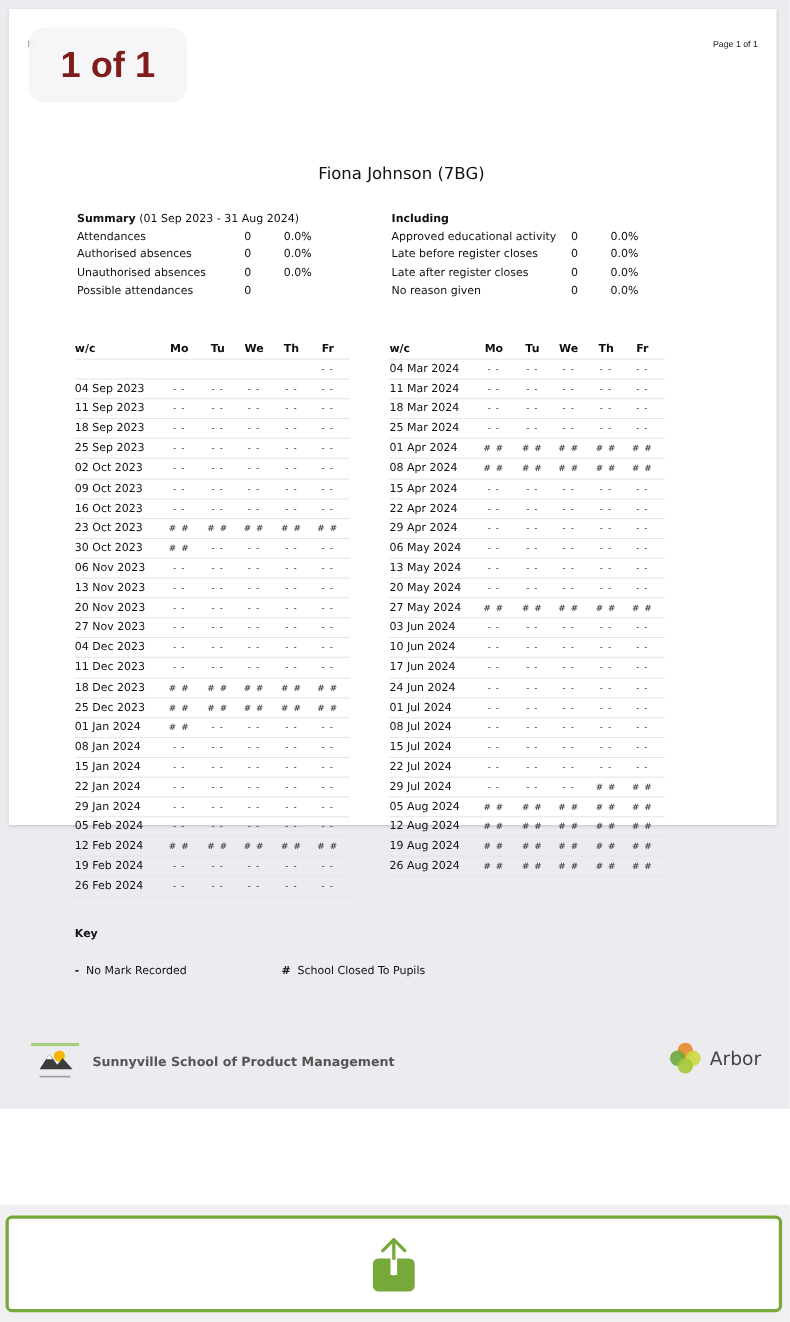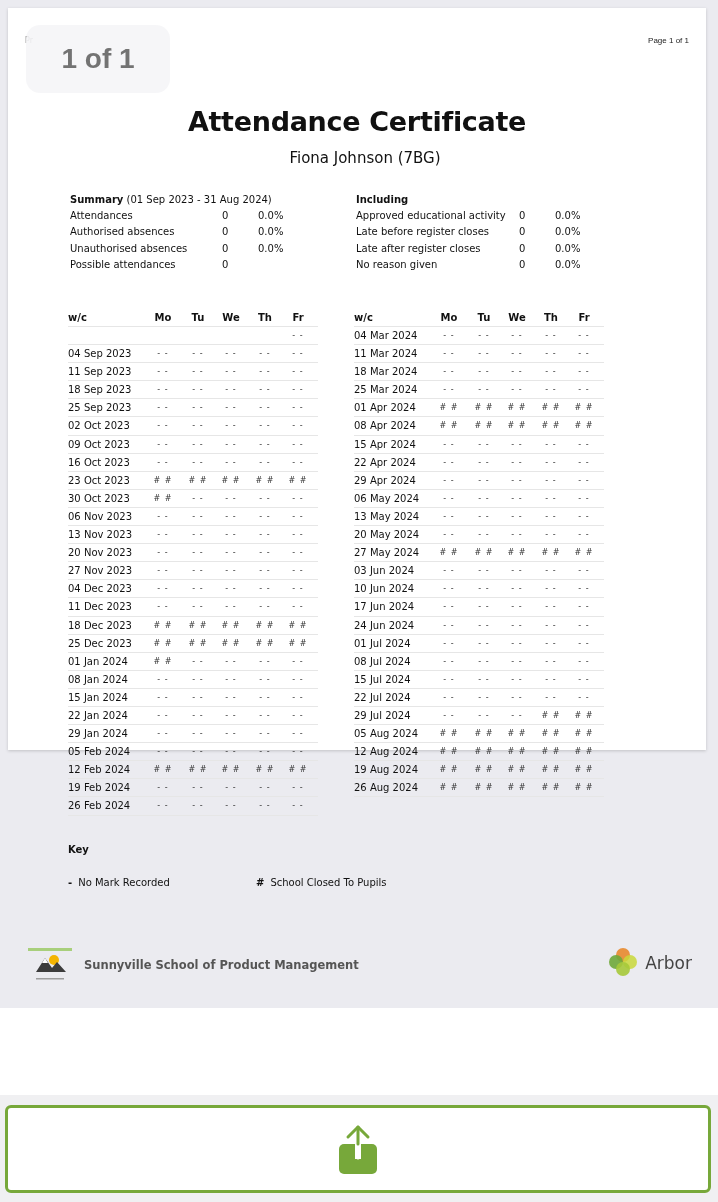--- a/index.html
+++ b/index.html
@@ -10,21 +10,21 @@
   .page {
     position: absolute; left: 8px; top: 8px; width: 698px; height: 742px;
     background: #ffffff; box-shadow: 0 1px 3px rgba(0,0,0,0.18);
   }
   .page-header-left { position: absolute; left: 17px; top: 28px; font-size: 8px; color: #333; }
   .page-header-right { position: absolute; right: 17px; top: 28px; font-size: 8px; color: #222; font-family: "Liberation Sans", sans-serif; }
   .page-counter {
     position: absolute; left: 26px; top: 25px; width: 144px; height: 68px;
     background: rgba(245,245,247,0.92); border-radius: 14px;
     display: flex; align-items: center; justify-content: center;
-    font-family: "Liberation Sans", sans-serif; font-weight: bold; font-size: 28px; color: #737373;
+    font-family: "Liberation Sans", sans-serif; font-weight: bold; font-size: 33px; color: #7f1d1d;
   }
   .title { position: absolute; left: 0; width: 698px; top: 98px; text-align: center;
     font-family: "DejaVu Sans", sans-serif; font-weight: bold; font-size: 27px; color: #111; letter-spacing: -0.3px; }
   .subtitle { position: absolute; left: 0; width: 698px; top: 141px; text-align: center;
     font-family: "DejaVu Sans", sans-serif; font-size: 15px; color: #111; padding-left: 16px; }
 
   .summary { position: absolute; top: 184px; font-family: "DejaVu Sans", sans-serif; font-size: 10px; color: #111; }
   .summary .hdr { height: 16px; line-height: 16px; }
   .summary .hdr b { font-weight: bold; }
   .summary .row { height: 16.3px; line-height: 16.3px; position: relative; }
@@ -69,21 +69,20 @@
 </style>
 </head>
 <body>
 
 <div class="viewer-bg"></div>
 
 <div class="page">
   <div class="page-header-left">Pr</div>
   <div class="page-header-right">Page 1 of 1</div>
 
-  <div class="title">Attendance Certificate</div>
   <div class="subtitle">Fiona Johnson (7BG)</div>
 
   <div class="summary left">
     <div class="hdr"><b>Summary</b> <span>(01 Sep 2023 - 31 Aug 2024)</span></div>
     <div class="row">
         <span class="lbl">Attendances</span>
         <span class="cnt">0</span>
         <span class="pct">0.0%</span>
       </div>
     <div class="row">

